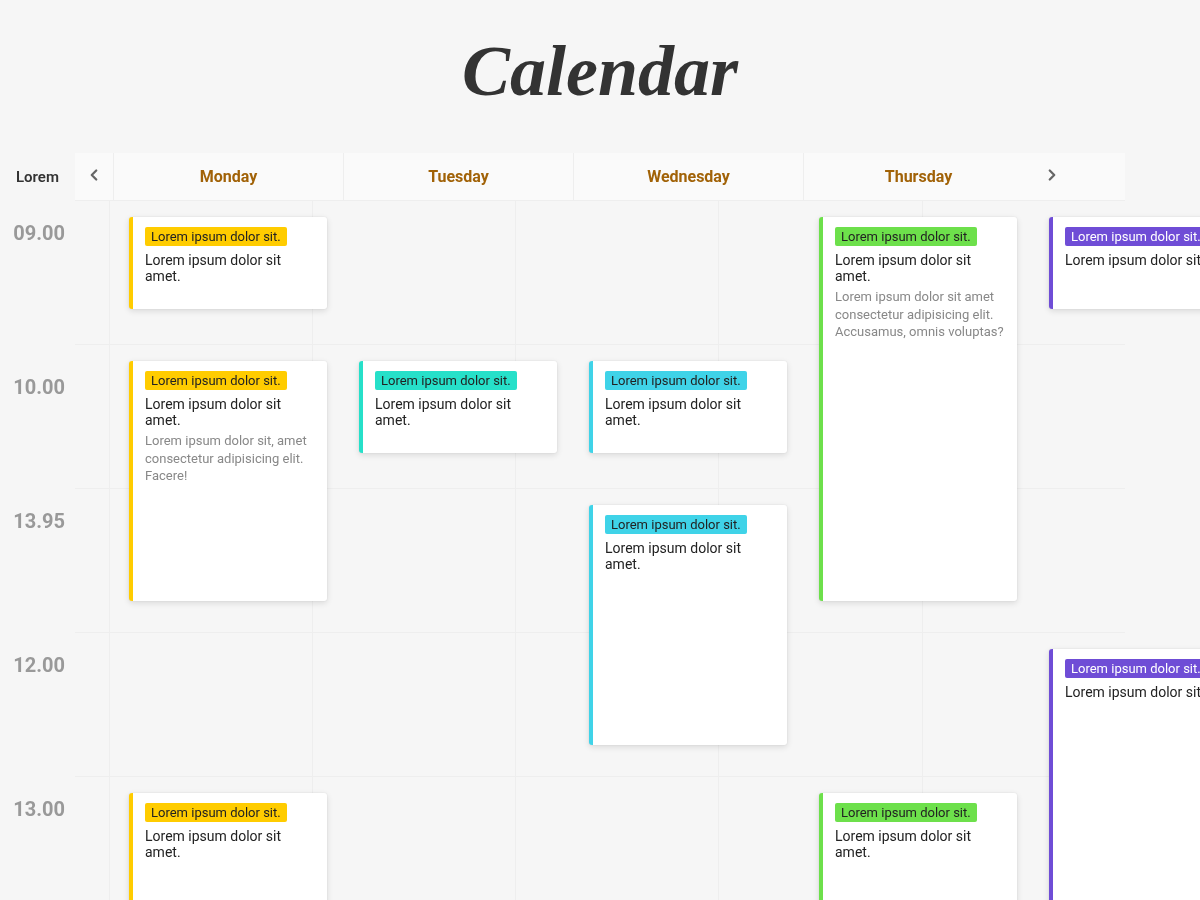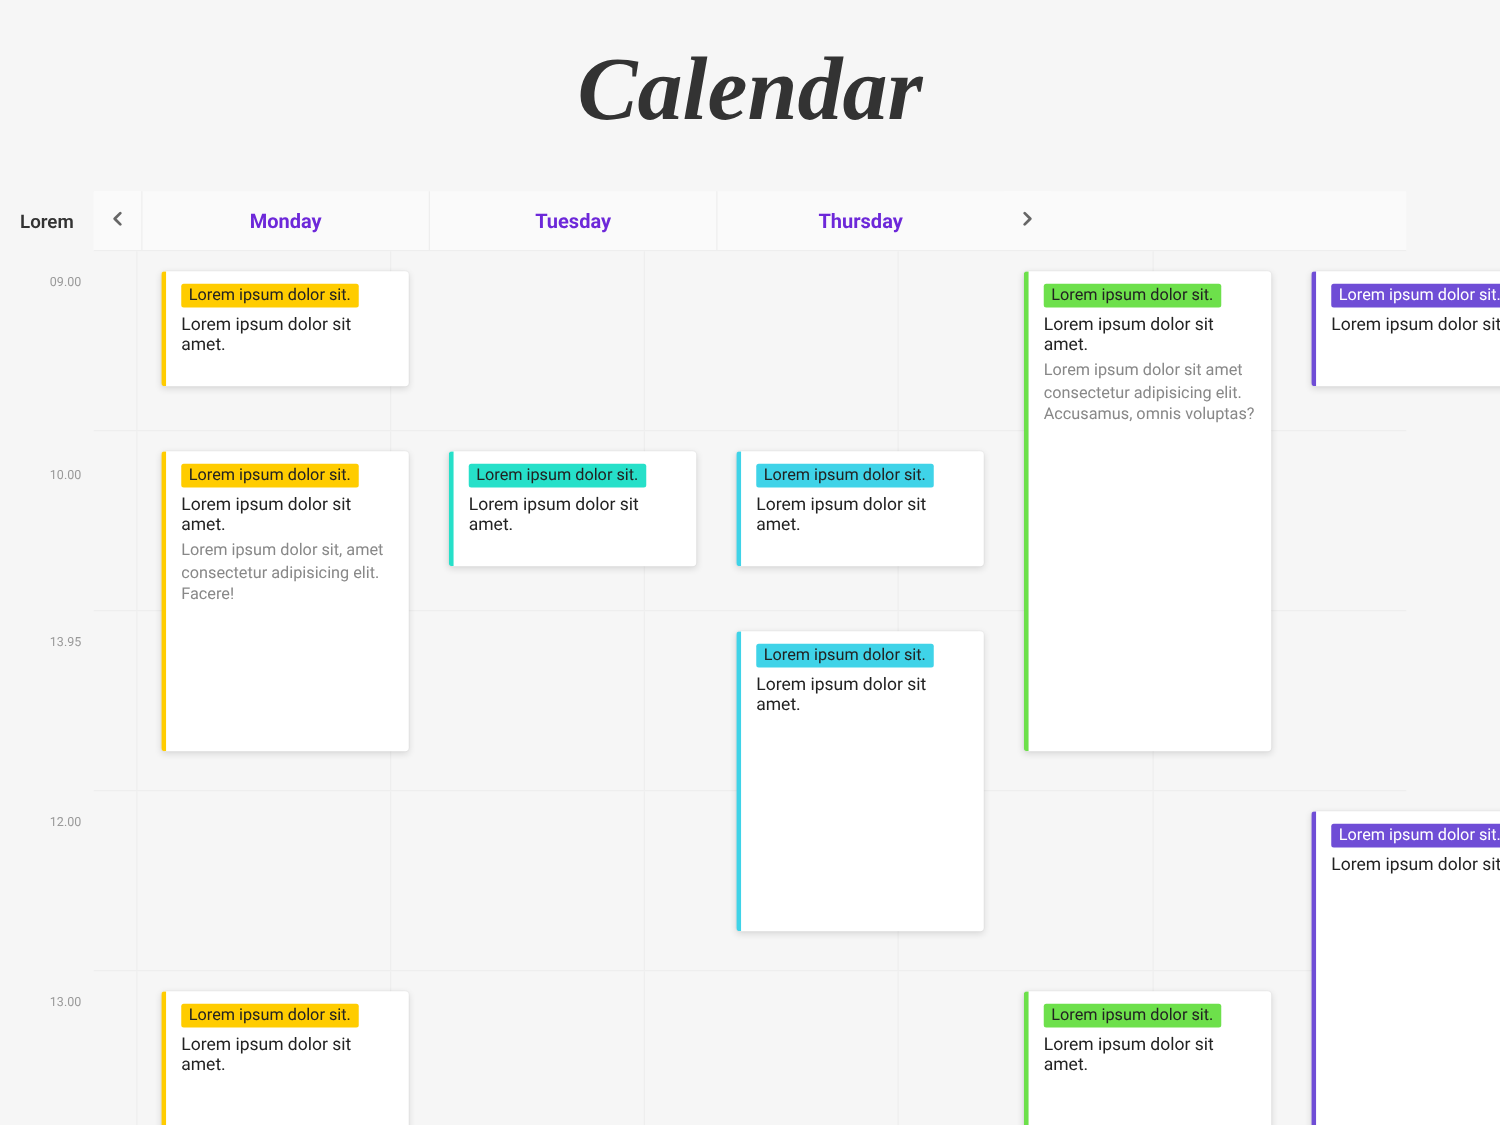--- a/index.html
+++ b/index.html
@@ -58,43 +58,43 @@
   }
   .nav-cell svg { width: 18px; height: 18px; }
   .day-head {
     width: 230px;
     border-left: 1px solid #eee;
     display: flex;
     align-items: center;
     justify-content: center;
     font-weight: 700;
     font-size: 16px;
-    color: #6d28d9;
+    color: #a16207;
   }
 
   
   .body {
     position: relative;
   }
   .body-rows {
     position: relative;
   }
   .time-row {
     height: 144px;
     border-bottom: 1px solid #eee;
     display: flex;
   }
   .time-label {
     position: absolute;
     left: -75px;
     width: 65px;
     text-align: right;
-    font-size: 10px;
+    font-size: 20px;
     color: #999;
-    font-weight: 400;
+    font-weight: 700;
   }
   .time-gutter {
     width: 38px;
   }
   .day-cell {
     width: 230px;
     border-left: 1px solid #eee;
   }
 
   
@@ -167,20 +167,21 @@
       <div class="time-head">Lorem</div>
       <div class="nav-cell">
         <span>
           <svg viewBox="0 0 24 24" fill="none" stroke="currentColor" stroke-width="3" stroke-linecap="round" stroke-linejoin="round">
               <polyline points="15 18 9 12 15 6"></polyline>
             </svg>
         </span>
       </div>
       <div class="day-head">Monday</div>
       <div class="day-head">Tuesday</div>
+      <div class="day-head">Wednesday</div>
       <div class="day-head">Thursday</div>
       <div class="nav-cell">
         <span>
           <svg viewBox="0 0 24 24" fill="none" stroke="currentColor" stroke-width="3" stroke-linecap="round" stroke-linejoin="round">
               <polyline points="9 18 15 12 9 6"></polyline>
             </svg>
         </span>
       </div>
     </div>
 

